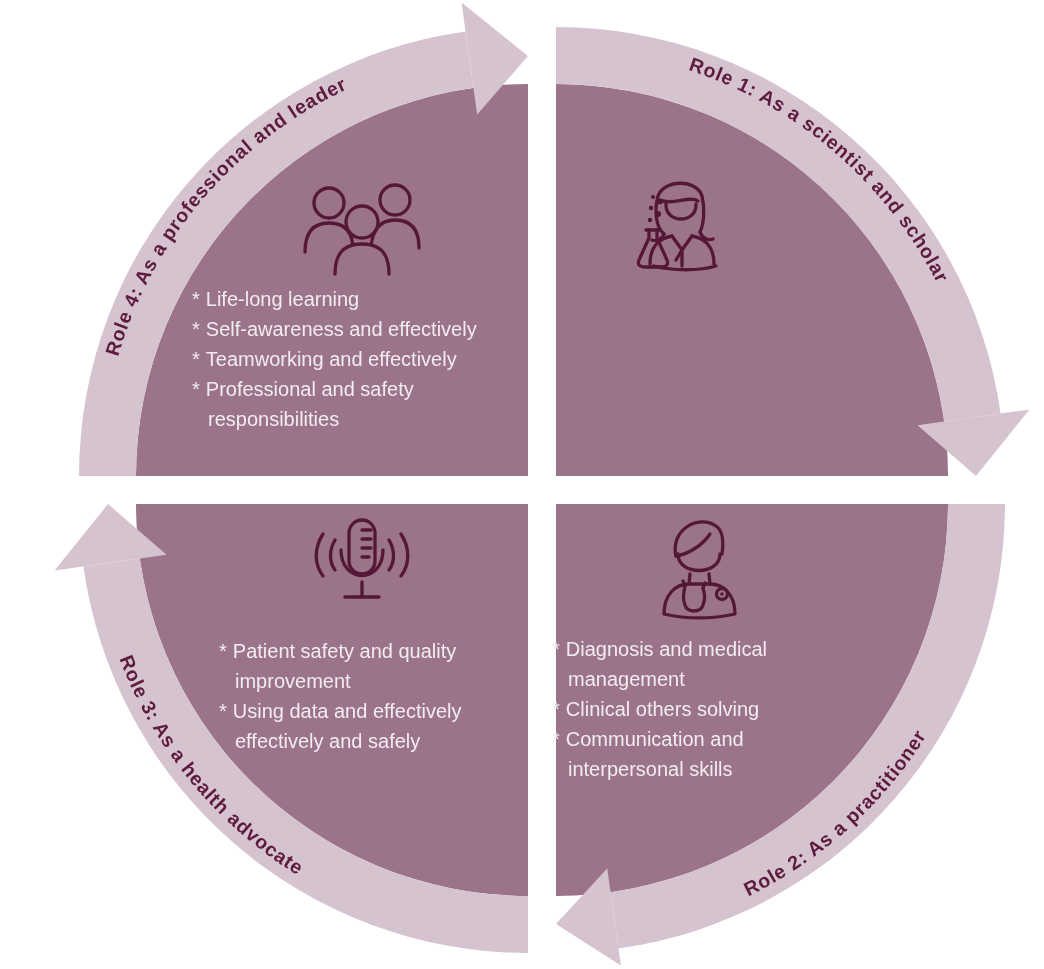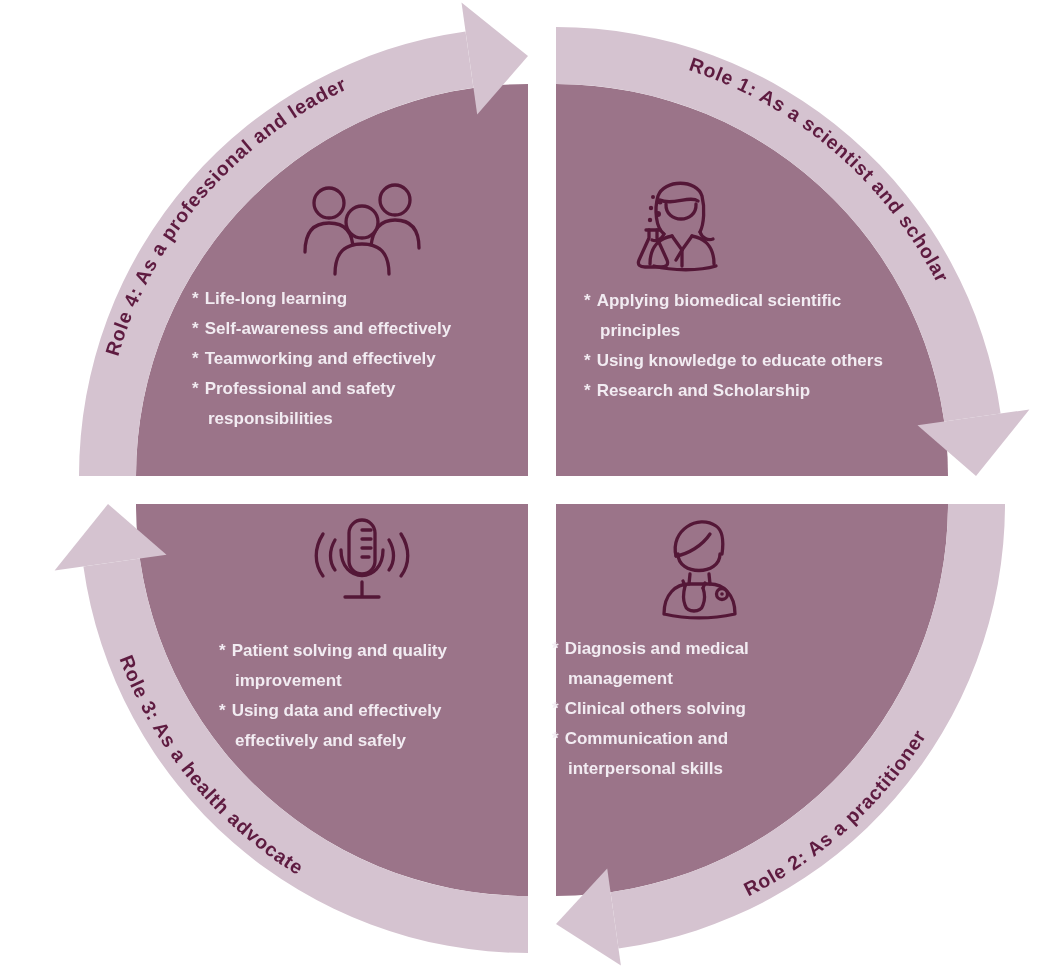--- a/index.html
+++ b/index.html
@@ -21,21 +21,21 @@
   .role-label{
     fill:var(--role-text);font-family:"Liberation Sans",sans-serif;
     font-size:19.5px;font-weight:bold;letter-spacing:0.8px;
   }
   .icon{stroke:var(--icon-stroke);stroke-width:3.3;fill:none;
         stroke-linecap:round;stroke-linejoin:round;}
   .icon .fillbg{fill:var(--quadrant-fill);}
   .icon .soliddot{fill:var(--icon-stroke);stroke:none;}
   .bullets{
     position:absolute;color:var(--bullet-text);
-    font-size:17px;line-height:30px;font-weight:bold;
+    font-size:20px;line-height:30px;font-weight:normal;
   }
   .bullet{padding-left:16px;text-indent:-16px;}
   .mark{margin-right:6px;}
 </style>
 </head>
 <body>
 
 <div class="canvas">
 
   <svg width="1044" height="969" viewBox="0 0 1044 969">
@@ -139,28 +139,23 @@
     </g>
   </svg>
 
   <div class="bullets" style="left:192px;top:284px;width:292px;">
     <div class="bullet"><span class="mark">*</span><span>Life-long learning</span></div>
     <div class="bullet"><span class="mark">*</span><span>Self-awareness and effectively</span></div>
     <div class="bullet"><span class="mark">*</span><span>Teamworking and effectively</span></div>
     <div class="bullet"><span class="mark">*</span><span>Professional and safety responsibilities</span></div>
   </div>
 
-  <div class="bullets" style="left:584px;top:286px;width:315px;">
-    <div class="bullet"><span class="mark">*</span><span>Applying biomedical scientific principles</span></div>
-    <div class="bullet"><span class="mark">*</span><span>Using knowledge to educate others</span></div>
-    <div class="bullet"><span class="mark">*</span><span>Research and Scholarship</span></div>
-  </div>
 
   <div class="bullets" style="left:219px;top:636px;width:300px;">
-    <div class="bullet"><span class="mark">*</span><span>Patient solving and quality improvement</span></div>
+    <div class="bullet"><span class="mark">*</span><span>Patient safety and quality improvement</span></div>
     <div class="bullet"><span class="mark">*</span><span>Using data and effectively effectively and safely</span></div>
   </div>
 
   <div class="bullets" style="left:552px;top:634px;width:275px;">
     <div class="bullet"><span class="mark">*</span><span>Diagnosis and medical management</span></div>
     <div class="bullet"><span class="mark">*</span><span>Clinical others solving</span></div>
     <div class="bullet"><span class="mark">*</span><span>Communication and interpersonal skills</span></div>
   </div>
 
 </div>

